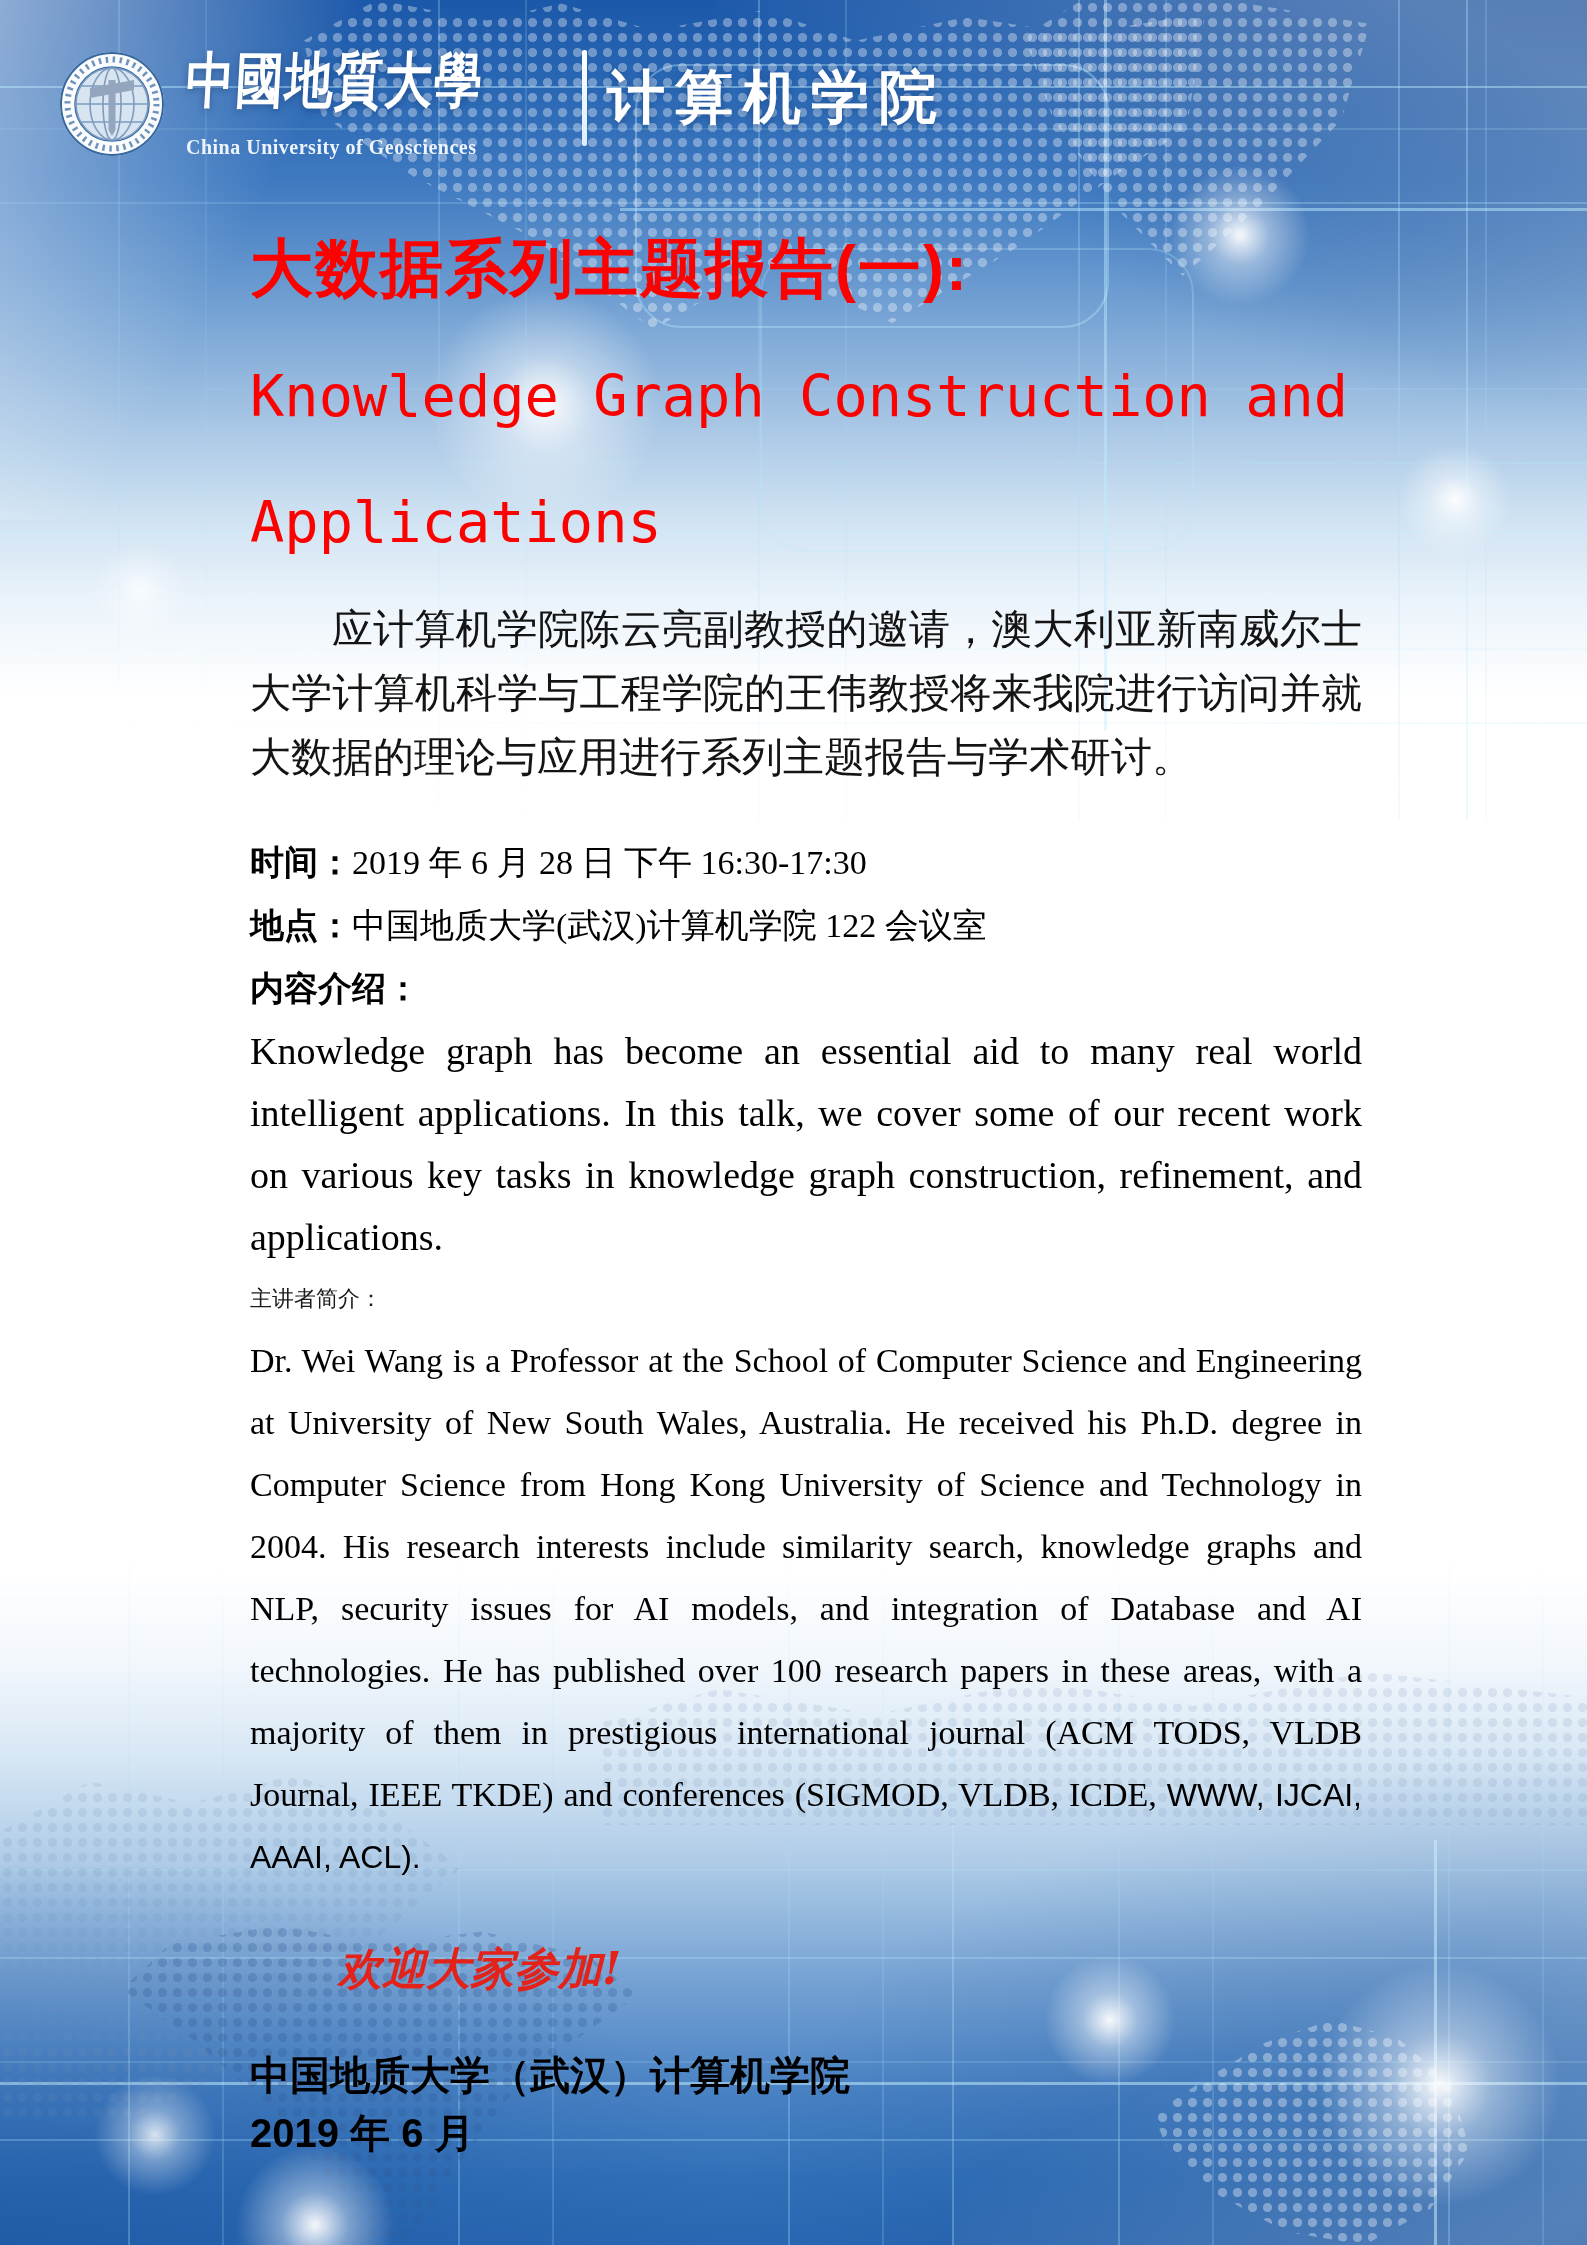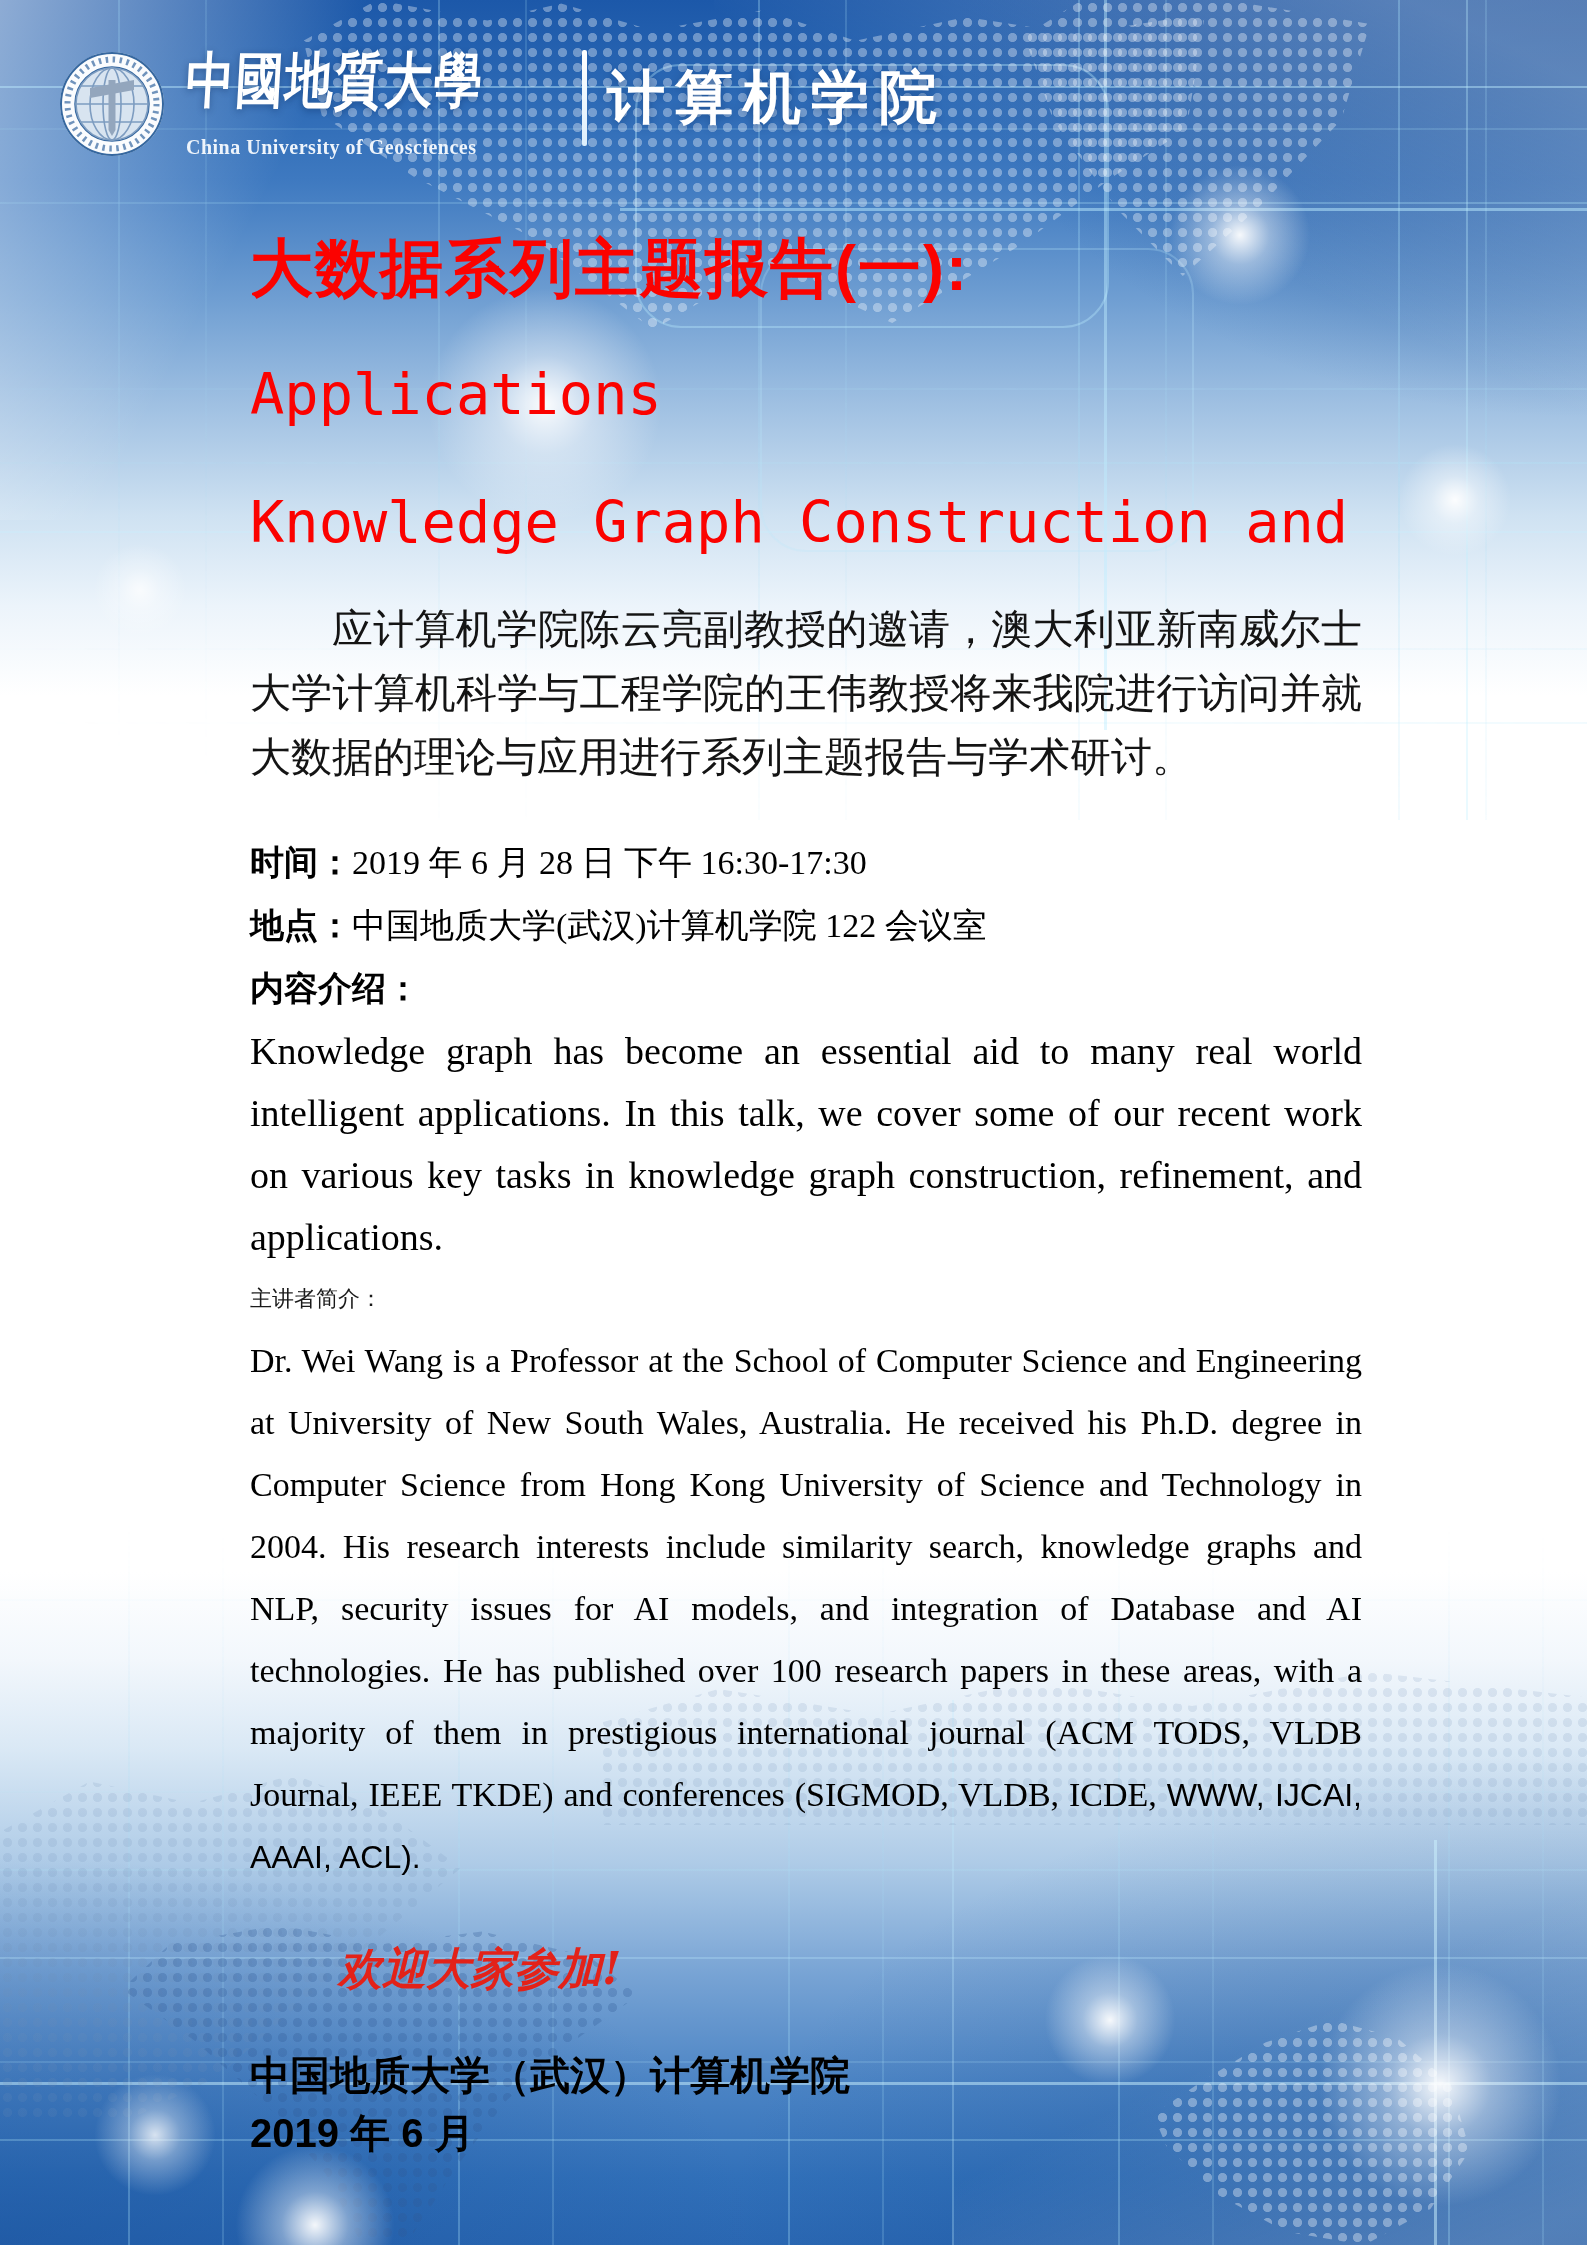--- a/index.html
+++ b/index.html
@@ -159,22 +159,22 @@
     <div class="uni-block">
       <div class="uni-cn">中國地質大學</div>
       <div class="uni-en">China University of Geosciences</div>
     </div>
     <div class="divider"></div>
     <div class="dept-cn">计算机学院</div>
   </div>
 
   <div class="content">
     <div class="title-cn">大数据系列主题报告(一):</div>
+    <div class="title-en title-en1">Knowledge Graph Construction and</div>
     <div class="title-en title-en2">Applications</div>
-    <div class="title-en title-en1">Knowledge Graph Construction and</div>
 
     <p class="intro" style="margin-bottom:0;">应计算机学院陈云亮副教授的邀请，澳大利亚新南威尔士大学计算机科学与工程学院的王伟教授将来我院进行访问并就大数据的理论与应用进行系列主题报告与学术研讨。</p>
 
     <div class="meta">
       <div><span class="label">时间：</span><span class="value">2019 年 6 月 28 日 下午 16:30-17:30</span></div>
       <div><span class="label">地点：</span><span class="value">中国地质大学(武汉)计算机学院 122 会议室</span></div>
       <div><span class="label">内容介绍：</span></div>
     </div>
 
     <p class="abstract" style="margin:0;">Knowledge graph has become an essential aid to many real world intelligent applications. In this talk, we cover some of our recent work on various key tasks in knowledge graph construction, refinement, and applications.</p>

